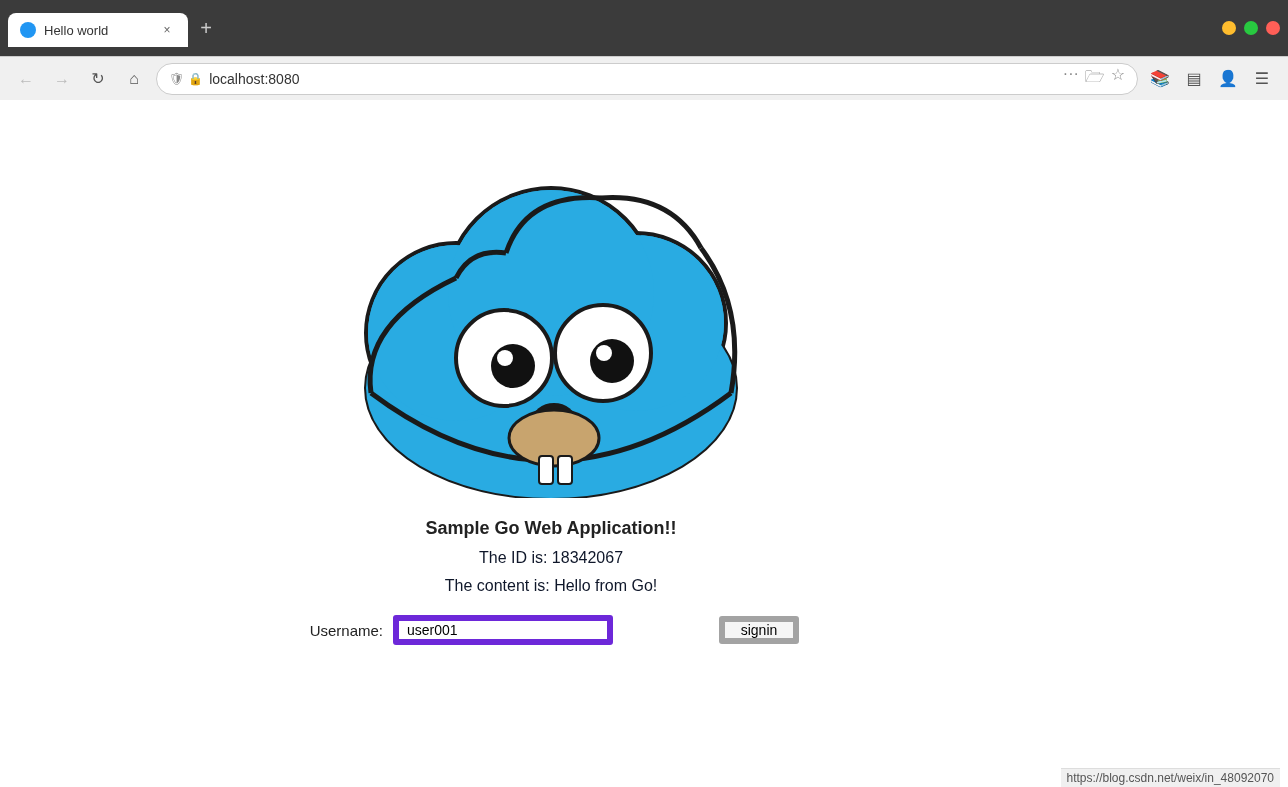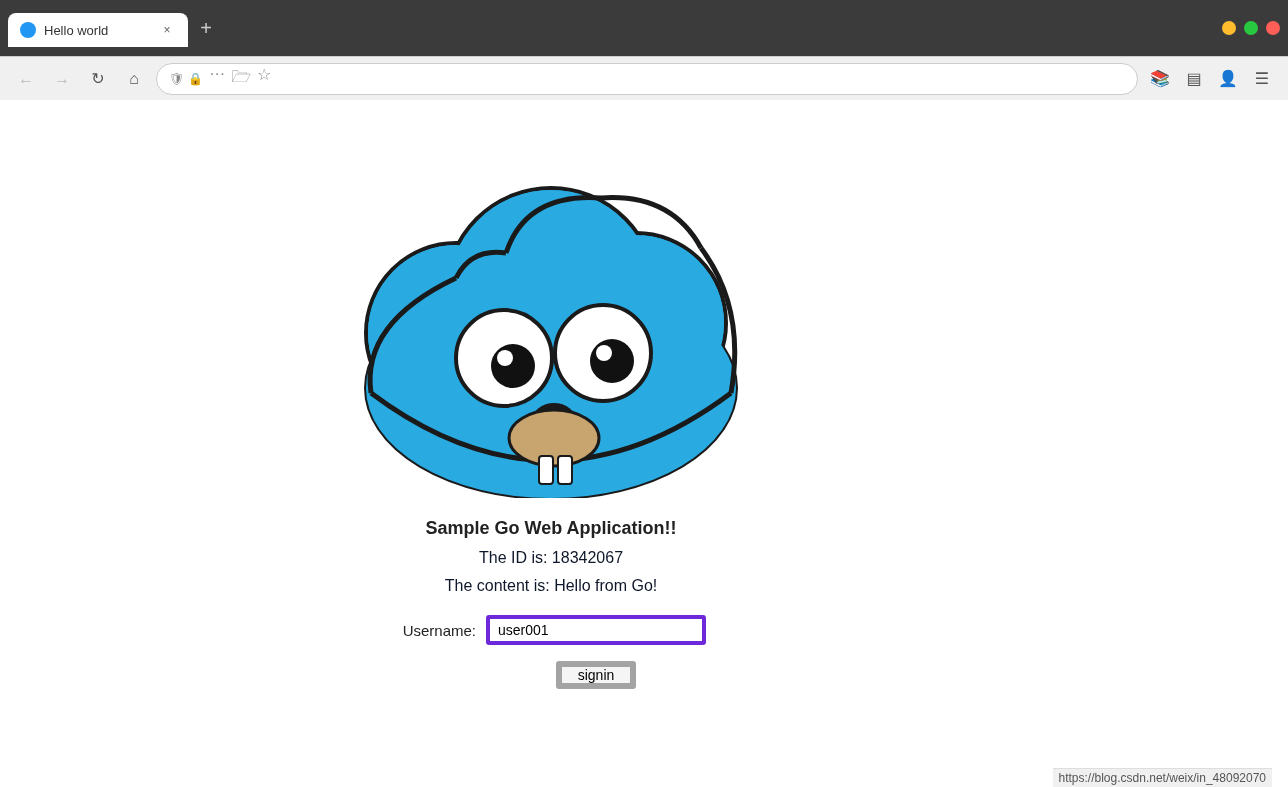--- a/index.html
+++ b/index.html
@@ -202,21 +202,21 @@
     .app-info {
       font-size: 16px;
       color: #0f172a;
       margin-bottom: 10px;
       text-align: center;
     }
 
     .form-section {
       margin-top: 10px;
       display: flex;
-      flex-direction: column;
+      flex-direction: row;
       gap: 16px;
     }
 
     .form-row {
       display: flex;
       align-items: center;
       gap: 10px;
     }
 
     .form-label {
@@ -224,21 +224,21 @@
       color: #222;
       min-width: 80px;
       text-align: right;
     }
 
     .form-input {
       width: 220px;
       height: 30px;
       padding: 0 8px;
       font-size: 14px;
-      border: 4px solid #6d28d9;
+      border: 6px solid #6d28d9;
       border-radius: 3px;
       outline: none;
     }
 
     .form-input.password-active {
       border: 1px solid #e88;
     }
 
     .signin-btn {
       width: 80px;
@@ -248,21 +248,21 @@
       border-radius: 3px;
       font-size: 14px;
       cursor: pointer;
       align-self: center;
       margin-left: 90px;
     }
 
     .status-bar-url {
       position: fixed;
       bottom: 0;
-      right: 16px;
+      right: 8px;
       font-size: 12px;
       color: #555;
       background: #f0f0f0;
       padding: 2px 6px;
       border-top: 1px solid #ddd;
     }
   </style>
 </head>
 <body>
 
@@ -294,20 +294,21 @@
     </div>
     <div class="nav-btn">
       <span>⌂</span>
     </div>
 
     <div class="address-bar">
       <div class="address-bar-icons">
         <span>🛡</span>
         <span>🔒</span>
       </div>
+      <span class="address-text">localhost:8080</span>
       <div class="address-extra">
         <span>···</span>
         <span>🗁</span>
         <span>☆</span>
       </div>
     </div>
 
     <div class="nav-right-icons">
       <div class="nav-icon">
         <span>📚</span>

